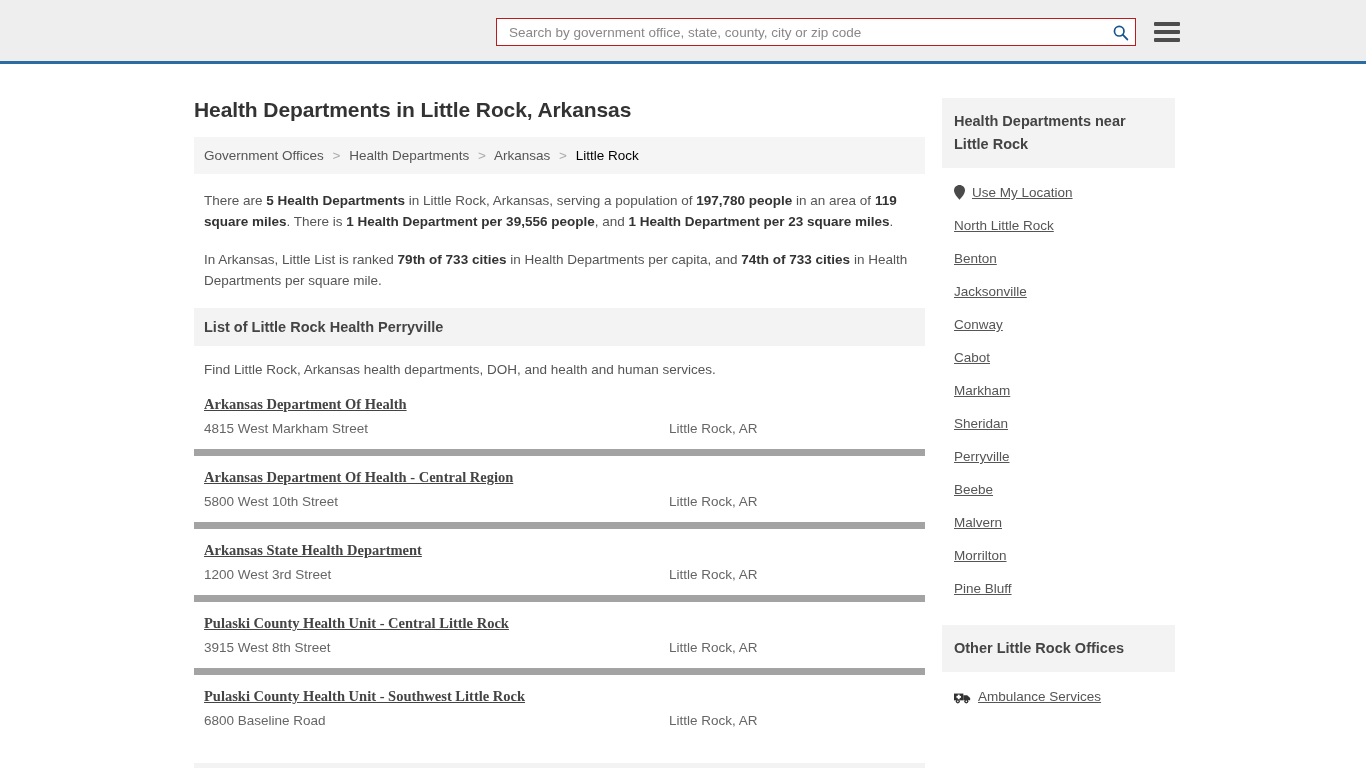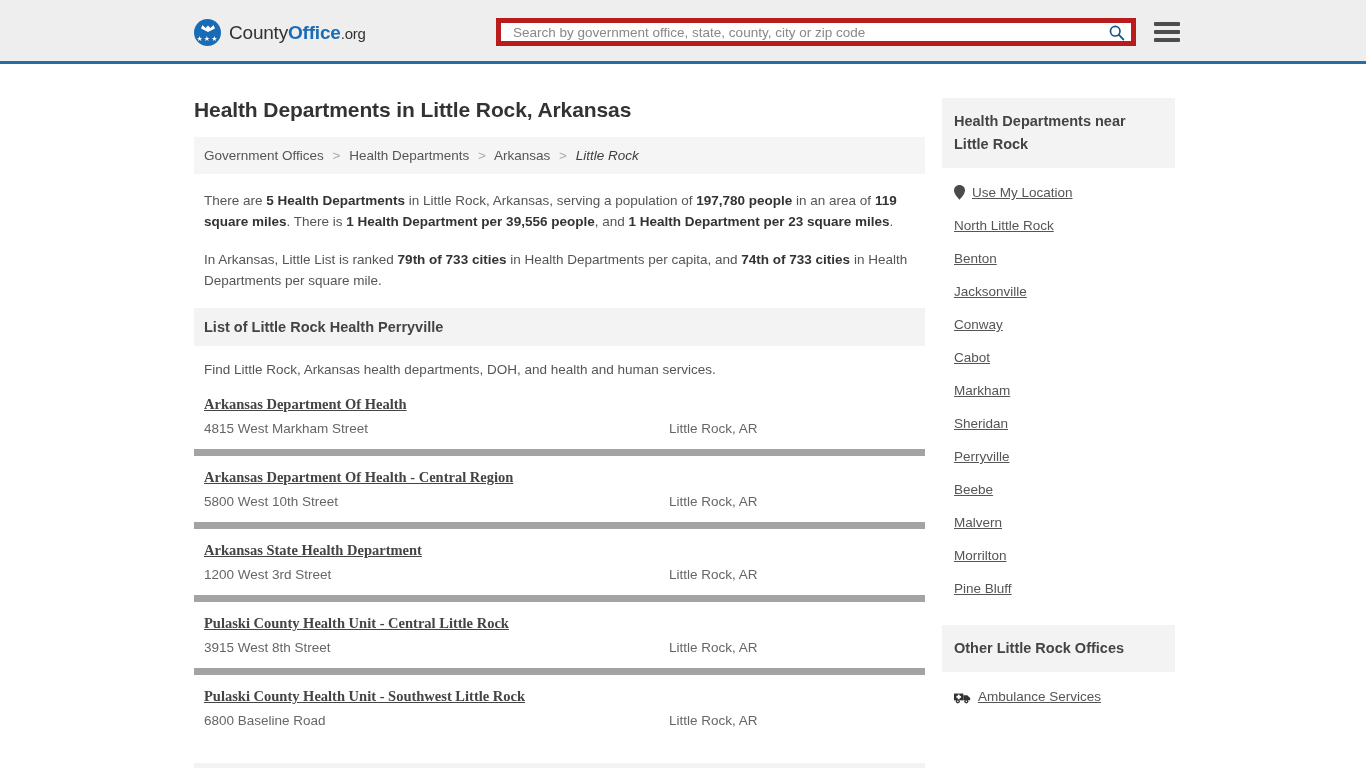--- a/index.html
+++ b/index.html
@@ -74,21 +74,21 @@
     position: absolute;
     left: 496px;
     top: 18px;
     display: flex;
     align-items: center;
   }
   .search-box {
     width: 640px;
     height: 28px;
     background: #ffffff;
-    border: 5px solid #b91c1c;
+    border: 1px solid #b91c1c;
     display: flex;
     align-items: center;
     padding: 0 6px 0 10px;
   }
   .search-box input {
     flex: 1;
     border: none;
     outline: none;
     font-family: "Liberation Sans", sans-serif;
     font-size: 13.5px;
@@ -151,21 +151,21 @@
     color: #555555;
   }
   .breadcrumb a {
     color: #555555;
     text-decoration: none;
   }
   .breadcrumb .sep {
     color: #aaaaaa;
     margin: 0 5px;
   }
-  .breadcrumb .current { color: #404040; font-style: italic; }
+  .breadcrumb .current { color: #000000; }
 
   
   .summary {
     padding: 16px 10px 0 10px;
     font-size: 13.5px;
     line-height: 21px;
     color: #555555;
   }
   .summary p { margin: 0 0 17px 0; }
   .summary b { color: #333333; font-weight: bold; text-align: center; }
@@ -239,31 +239,20 @@
   }
   .pin-icon { width: 11px; height: 15px; flex: 0 0 auto; }
   .ambulance-icon { width: 17px; height: 13px; flex: 0 0 auto; }
   .side-block-2 { margin-top: 20px; }
 </style>
 </head>
 <body>
 
 <div class="site-header">
 
-  <a class="logo-wrap">
-    <span class="logo-mark">
-      <svg class="wing" viewBox="0 0 38 18" xmlns="http://www.w3.org/2000/svg">
-        <path d="M19 3 L24 8 L30 2 L33 9 L19 16 L5 9 L8 2 L14 8 Z" fill="#ffffff"></path>
-      </svg>
-      <span class="stars">★★★</span>
-    </span>
-    <span class="logo-text">
-      <span class="c1">County</span><span class="c2">Office</span><span class="c3">.org</span>
-    </span>
-  </a>
 
   <div class="search-area">
     <div class="search-box">
       <input type="text" placeholder="Search by government office, state, county, city or zip code" style="">
       <span class="search-icon">
         <svg viewBox="0 0 20 20" xmlns="http://www.w3.org/2000/svg">
           <circle cx="8.5" cy="8.5" r="5.6" fill="none" stroke="#18548c" stroke-width="2"></circle>
           <line x1="12.6" y1="12.6" x2="18" y2="18.2" stroke="#18548c" stroke-width="2.2" stroke-linecap="round"></line>
         </svg>
       </span>

